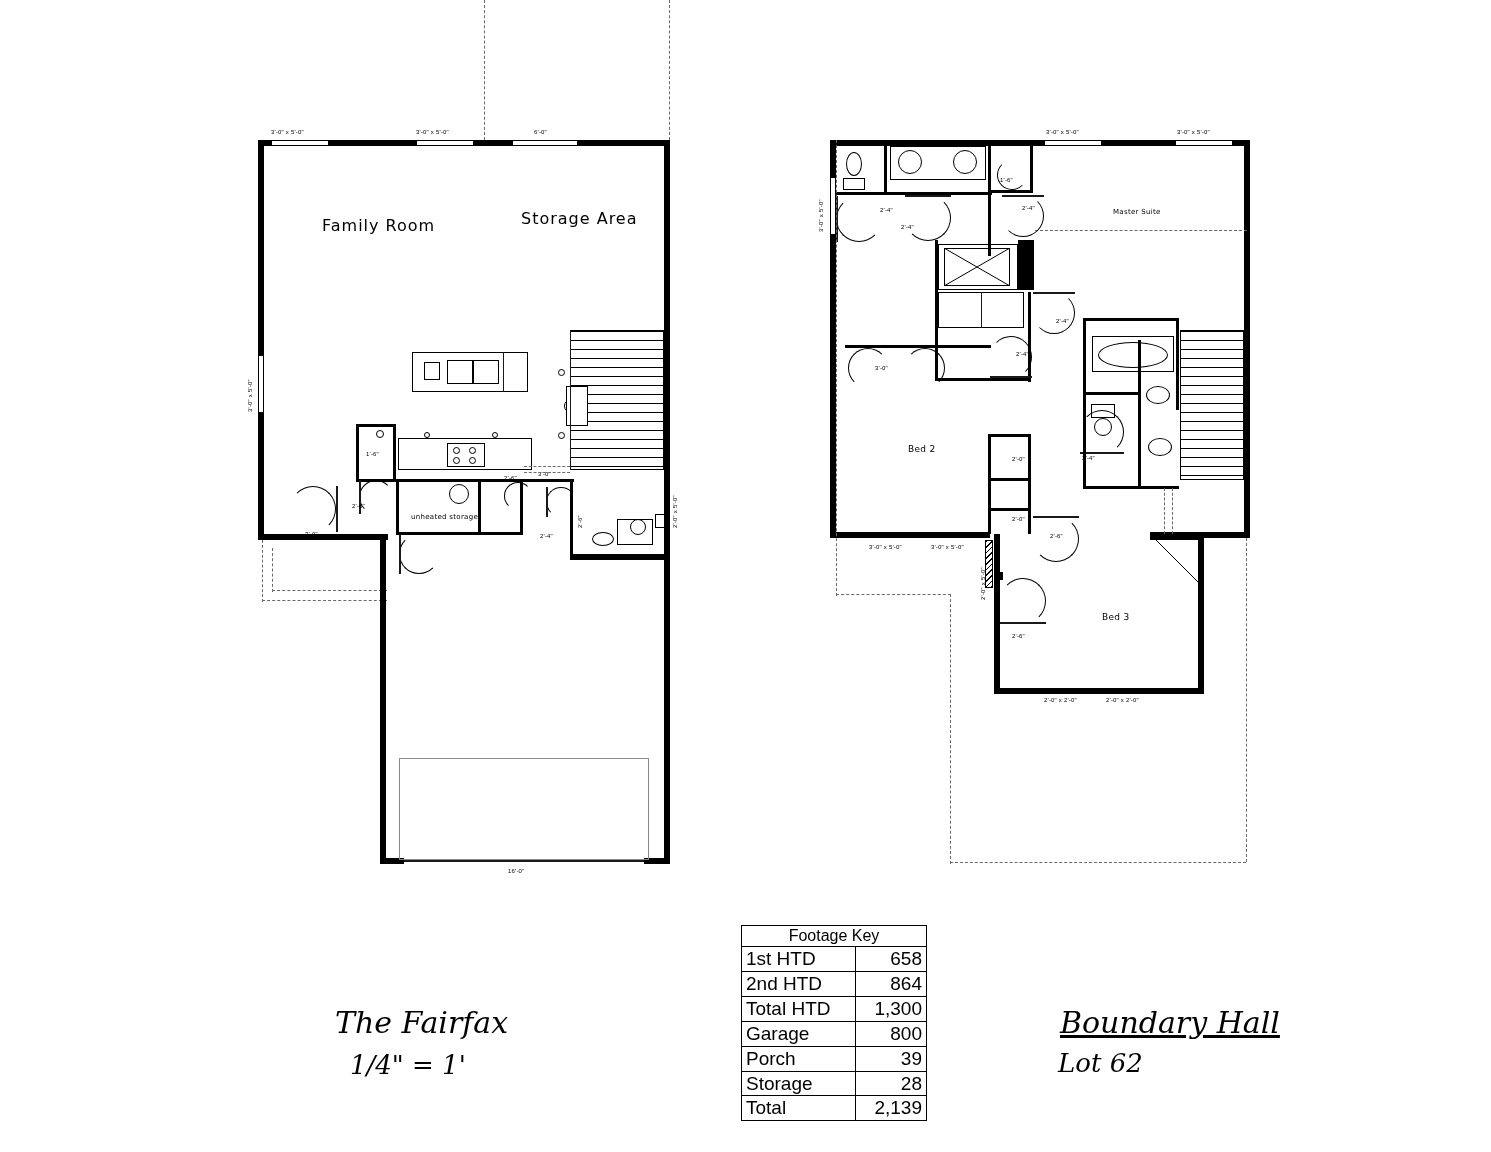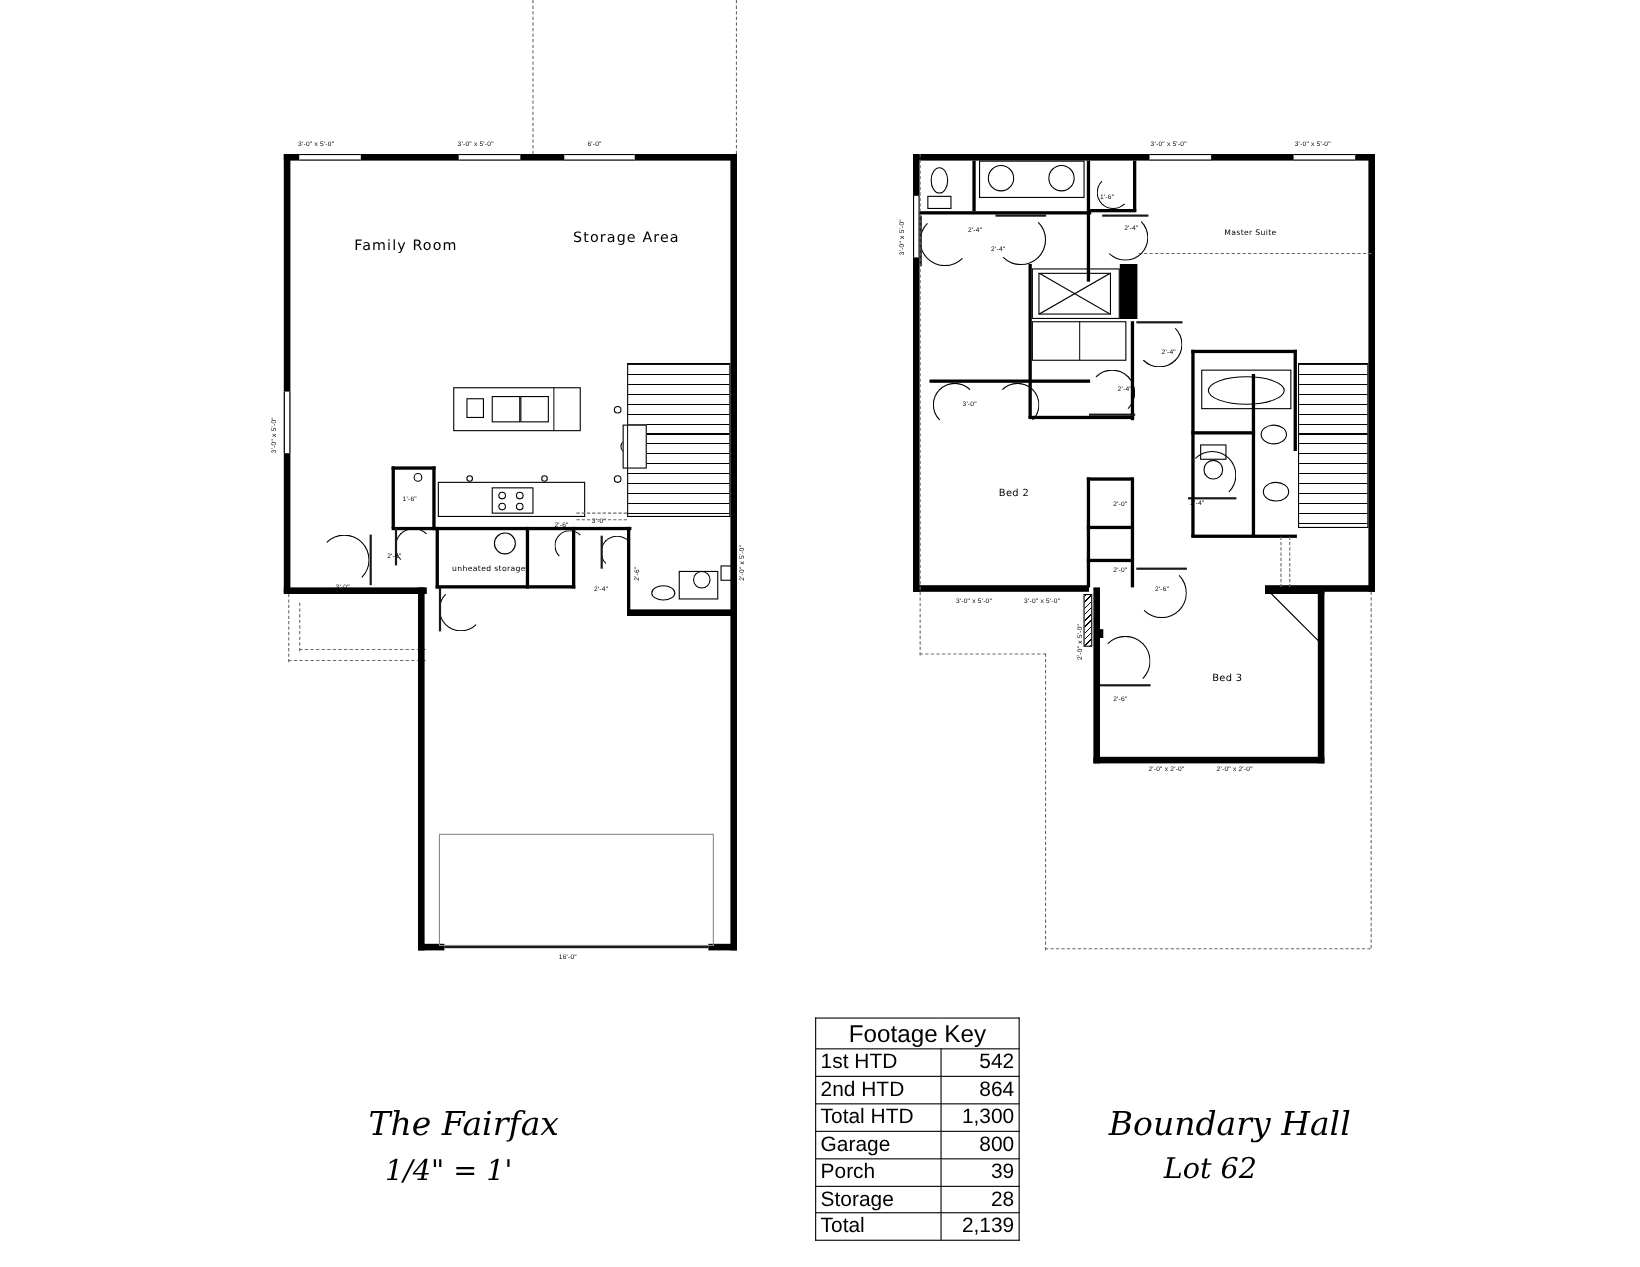--- a/index.html
+++ b/index.html
@@ -56,21 +56,21 @@
     white-space: nowrap;
     letter-spacing: 0.2px;
   }
   .dim-v {
     transform-origin: left top;
     transform: rotate(-90deg);
   }
   .roomlabel {
     position: absolute;
     font-family: "DejaVu Sans", sans-serif;
-    font-size: 13px;
+    font-size: 16px;
     letter-spacing: 1px;
     white-space: nowrap;
   }
   .smalllabel {
     position: absolute;
     font-family: "DejaVu Sans", sans-serif;
     font-size: 7px;
     letter-spacing: 0.3px;
     white-space: nowrap;
   }
@@ -129,21 +129,21 @@
     font-size: 19px;
   }
   .key-table td, .key-table th {
     border: 1px solid #000;
     padding: 1px 4px;
     line-height: 1.15;
   }
   .key-table th {
     text-align: center;
     font-weight: normal;
-    font-size: 22px;
+    font-size: 16px;
   }
   .key-table td.val {
     text-align: right;
     width: 62px;
   }
   .key-table td.lbl {
     text-align: left;
   }
 </style>
 </head>
@@ -389,34 +389,34 @@
 
     <div class="dim" style="left:1044px; top:697px;">2'-0" x 2'-0"</div>
     <div class="dim" style="left:1106px; top:697px;">2'-0" x 2'-0"</div>
 
     <div class="dash-v" style="left:836px; top:140px; height:456px;"></div>
     <div class="dash-h" style="left:836px; top:594px; width:115px;"></div>
     <div class="dash-v" style="left:950px; top:594px; height:270px;"></div>
     <div class="dash-h" style="left:950px; top:862px; width:296px;"></div>
     <div class="dash-v" style="left:1246px; top:538px; height:324px;"></div>
 
-    <div class="title-script" style="left:1008px; top:1005px;">Boundary Hall</div>
+    <div class="title-script" style="left:1060px; top:1005px;text-decoration:underline;">Boundary Hall</div>
     <div class="title-sub" style="left:1058px; top:1048px;">Lot 62</div>
   </div>
 
   <table class="key-table">
     <thead>
       <tr>
         <th colspan="2">Footage Key</th>
       </tr>
     </thead>
     <tbody>
       <tr>
         <td class="lbl">1st HTD</td>
-        <td class="val">542</td>
+        <td class="val">658</td>
       </tr>
       <tr>
         <td class="lbl">2nd HTD</td>
         <td class="val">864</td>
       </tr>
       <tr>
         <td class="lbl">Total HTD</td>
         <td class="val">1,300</td>
       </tr>
       <tr>

